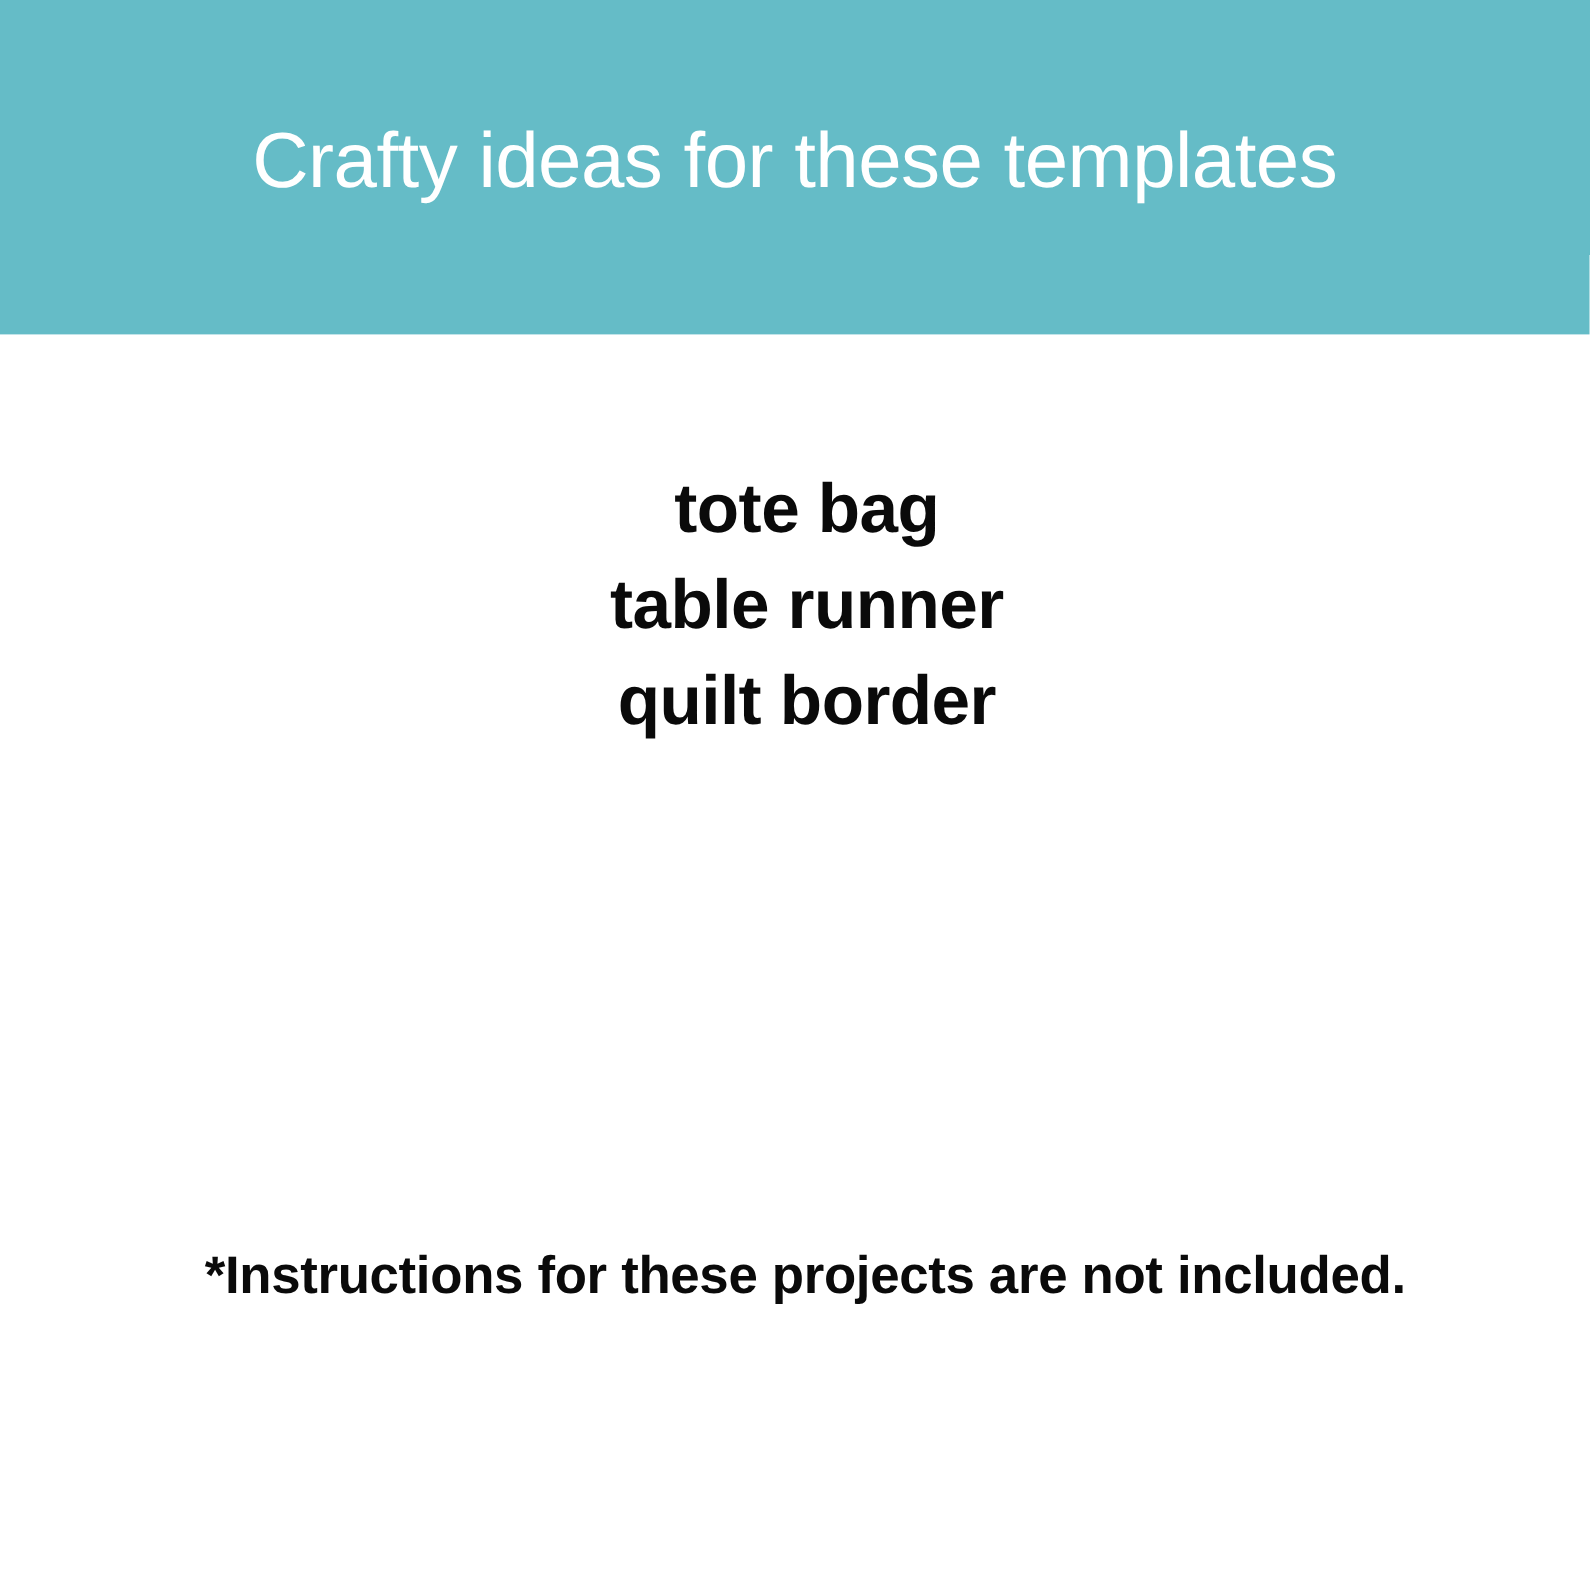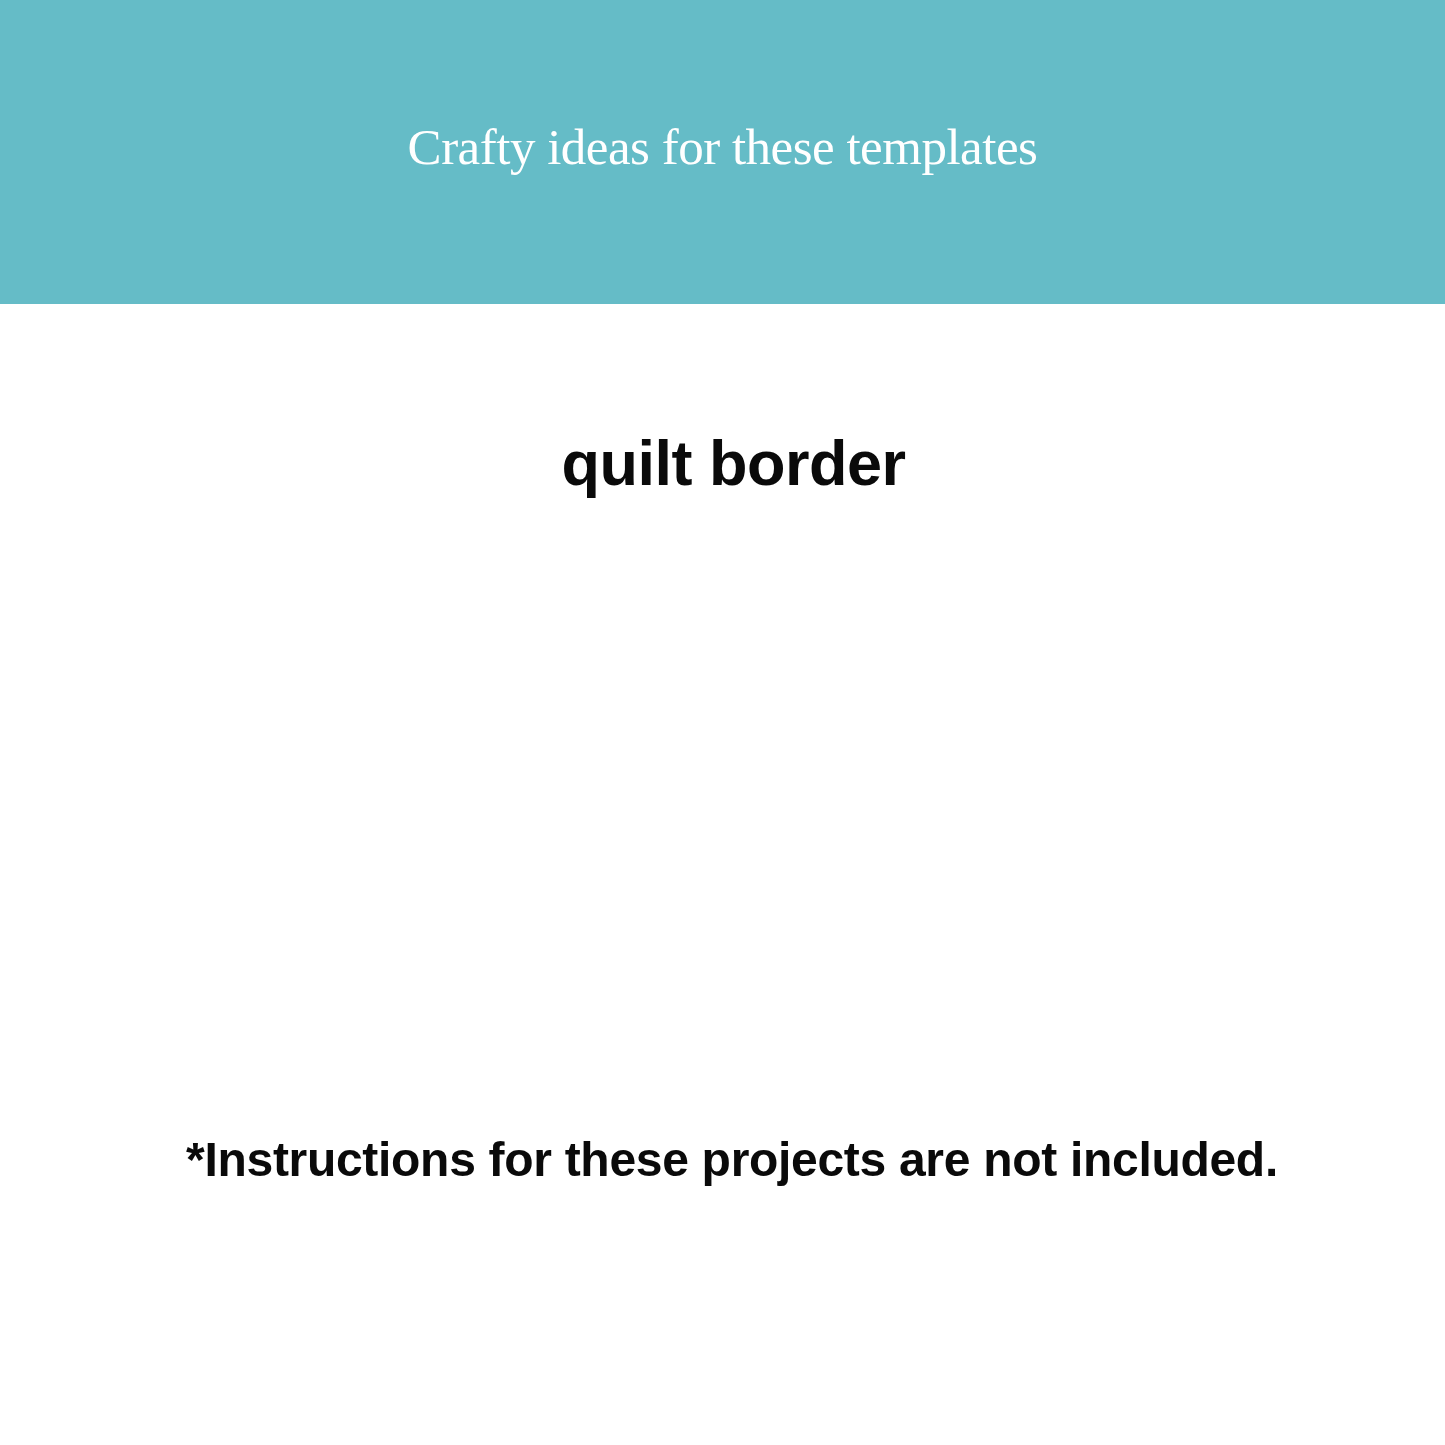--- a/index.html
+++ b/index.html
@@ -32,22 +32,22 @@
     height: 304px;
     background: #65bcc7;
     display: flex;
     align-items: center;
     justify-content: center;
     box-sizing: border-box;
   }
 
   .header-title {
     color: #ffffff;
-    font-family: Liberation Serif, serif;
-    font-size: 51px;
+    font-family: Liberation Sans, sans-serif;
+    font-size: 71px;
     font-weight: 500;
     letter-spacing: -0.5px;
     line-height: 1.1;
     text-align: center;
     margin: 0;
     padding: 0 40px;
     white-space: nowrap;
     transform: translateY(-5px);
   }
 
@@ -109,20 +109,22 @@
 
 <div id="page">
 
   <div class="header-band">
     <h1 class="header-title">Crafty ideas for these templates</h1>
   </div>
 
   <div class="content">
 
     <ul class="ideas-list">
+      <li>tote bag</li>
+      <li>table runner</li>
       <li>quilt border</li>
     </ul>
 
     <p class="footnote">*Instructions for these projects are not included.</p>
 
   </div>
 
 </div>
 
 </body></html>

